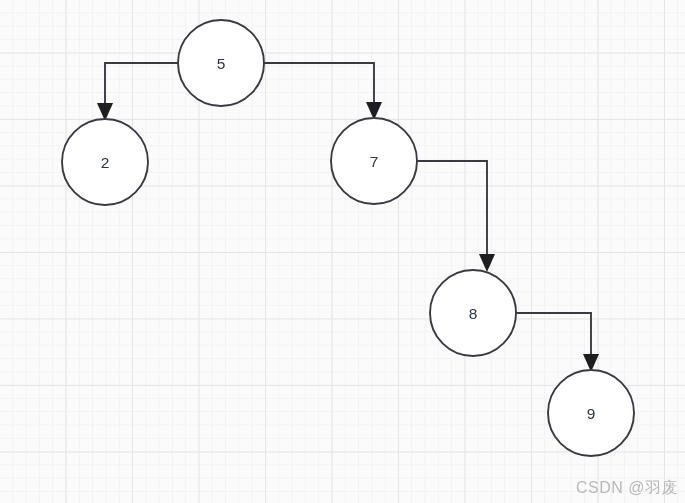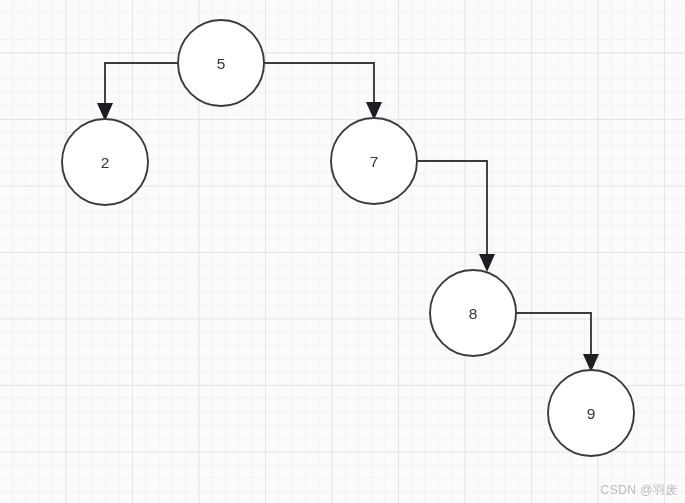--- a/index.html
+++ b/index.html
@@ -55,21 +55,21 @@
   }
   .arrow-head {
     fill: #1d1d22;
     stroke: none;
   }
   #watermark {
     position: absolute;
     right: 7px;
     bottom: 4px;
     font-family: "Liberation Sans", sans-serif;
-    font-size: 12px;
+    font-size: 16px;
     color: #b9b9bd;
     letter-spacing: 0.5px;
     white-space: nowrap;
     user-select: none;
   }
 </style>
 </head>
 <body>
 
 <div id="canvas">

